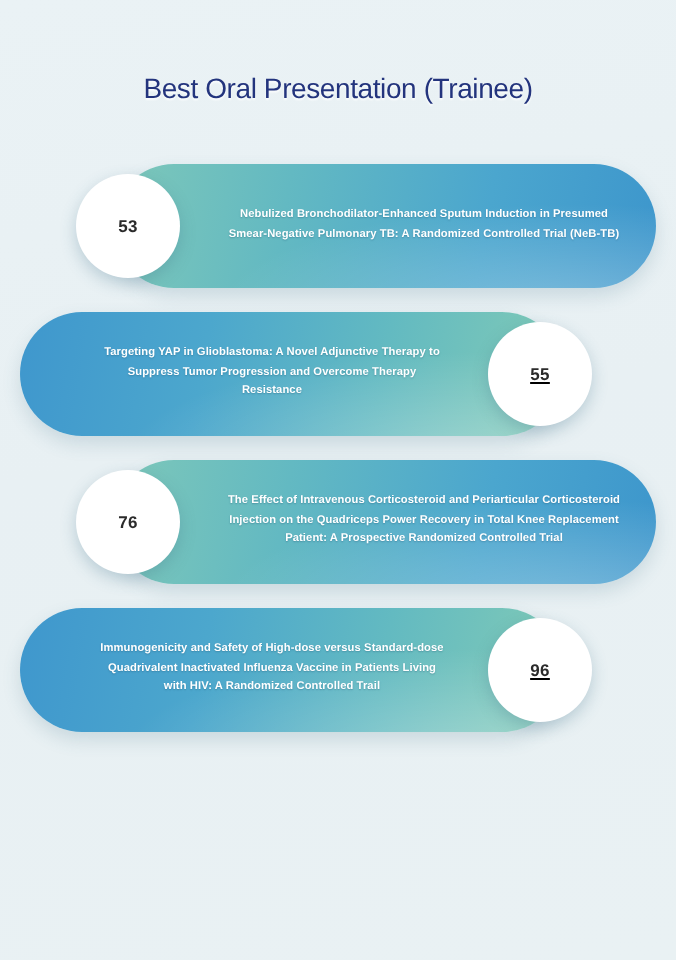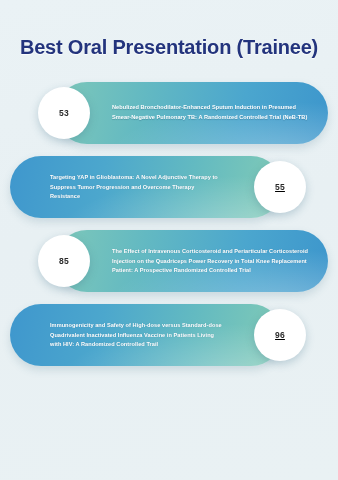--- a/index.html
+++ b/index.html
@@ -26,40 +26,41 @@
   
   .title-wrap {
     position: absolute;
     top: 36px;
     left: 0;
     width: 338px;
     text-align: center;
   }
   .poster-title {
     margin: 0;
-    font-size: 20px;
-    font-weight: bold;
+    font-size: 14px;
+    font-weight: normal;
     letter-spacing: -0.2px;
     color: #23347d;
     text-shadow: 0 1px 1px rgba(255,255,255,0.85);
     font-family: "Liberation Sans", sans-serif;
   }
 
   
   .rows {
     position: absolute;
     top: 78px;
     left: 0;
     width: 338px;
   }
 
   .row {
     position: relative;
     height: 70px;
     margin-bottom: 4px;
+    text-align: center;
   }
 
   .bar {
     position: absolute;
     top: 4px;
     height: 62px;
     border-radius: 31px;
     box-shadow: 0 4px 9px rgba(60,110,135,0.18);
     overflow: hidden;
   }
@@ -111,21 +112,21 @@
     height: 52px;
     border-radius: 50%;
     background: #ffffff;
     box-shadow: 0 3px 8px rgba(60,110,135,0.28);
     display: flex;
     align-items: center;
     justify-content: center;
     z-index: 4;
   }
   .row.left .circle { left: 38px; }
-  .row.right .circle { right: 32px; text-decoration: underline; }
+  .row.right .circle { right: 42px; text-decoration: underline; }
 
   .circle-num {
     font-size: 8.5px;
     font-weight: bold;
     color: #2b2b2b;
     font-family: "Liberation Sans", sans-serif;
     letter-spacing: 0.2px;
   }
 </style>
 </head>
@@ -155,21 +156,21 @@
       <div class="circle">
         <span class="circle-num">55</span>
       </div>
     </div>
 
     <div class="row left">
       <div class="bar">
         <div class="bar-text">The Effect of Intravenous Corticosteroid and Periarticular Corticosteroid Injection on the Quadriceps Power Recovery in Total Knee Replacement Patient: A Prospective Randomized Controlled Trial</div>
       </div>
       <div class="circle">
-        <span class="circle-num">85</span>
+        <span class="circle-num">76</span>
       </div>
     </div>
 
     <div class="row right">
       <div class="bar">
         <div class="bar-text">Immunogenicity and Safety of High-dose versus Standard-dose Quadrivalent Inactivated Influenza Vaccine in Patients Living with HIV: A Randomized Controlled Trail</div>
       </div>
       <div class="circle">
         <span class="circle-num">96</span>
       </div>

